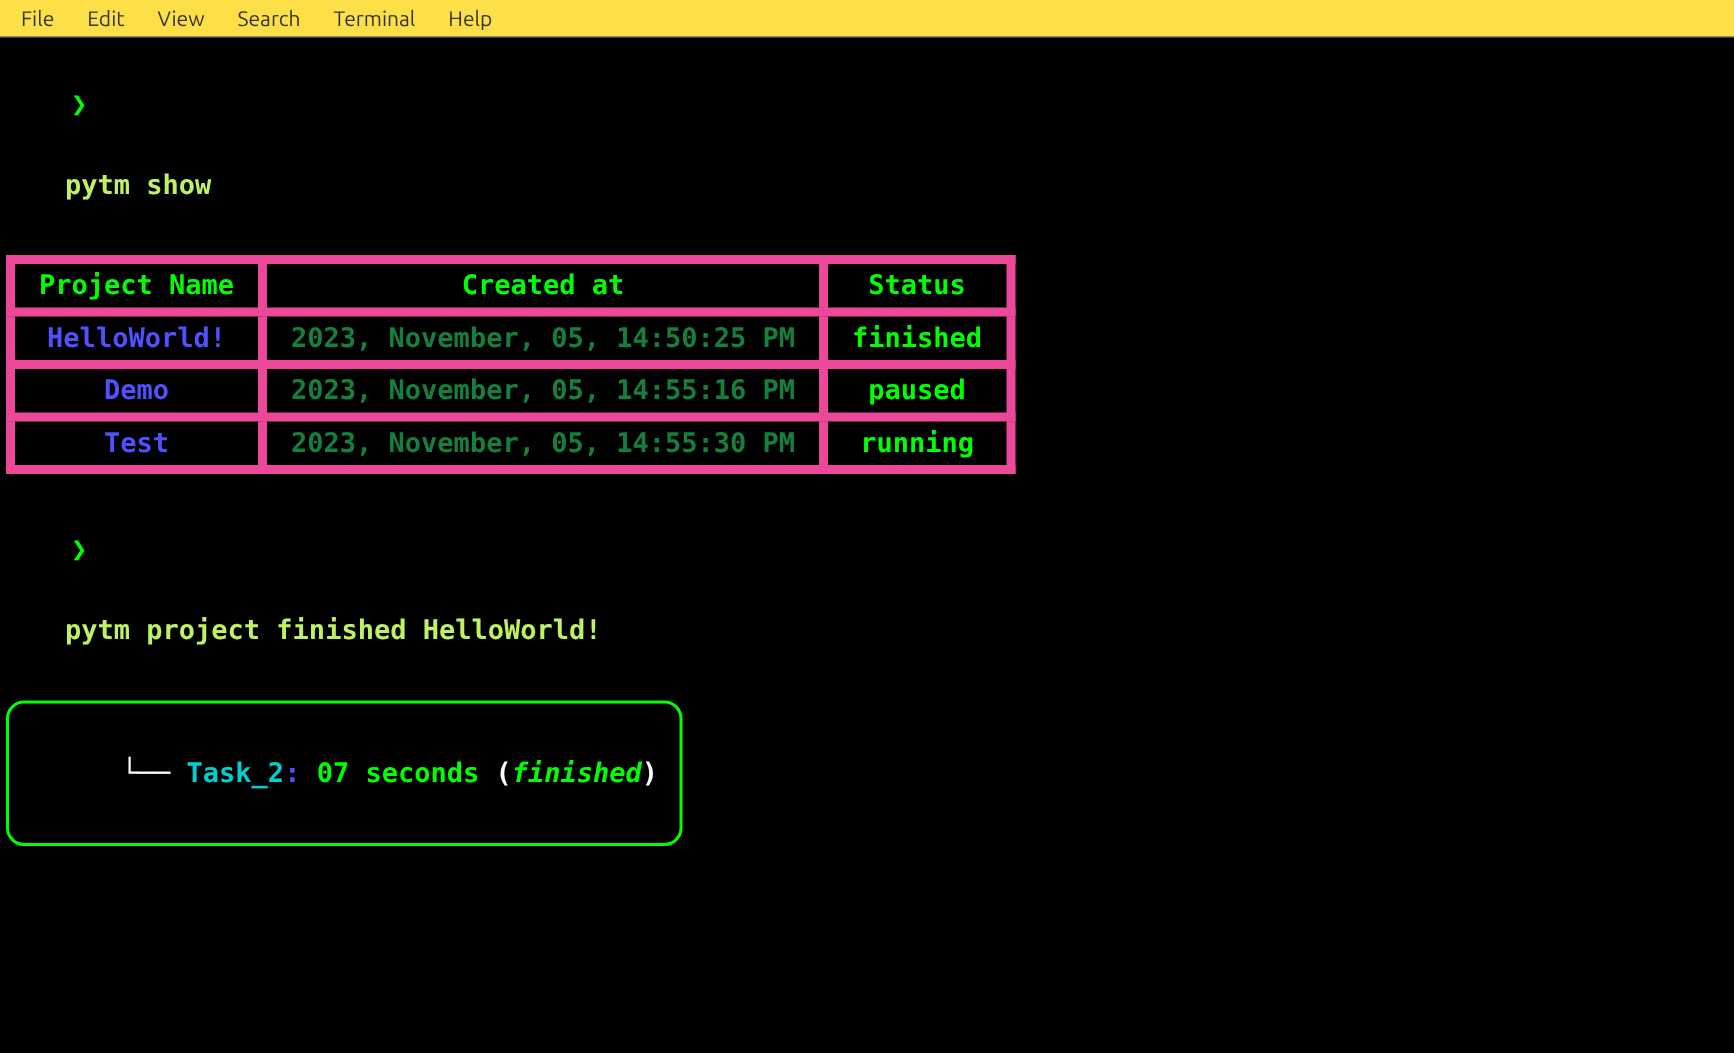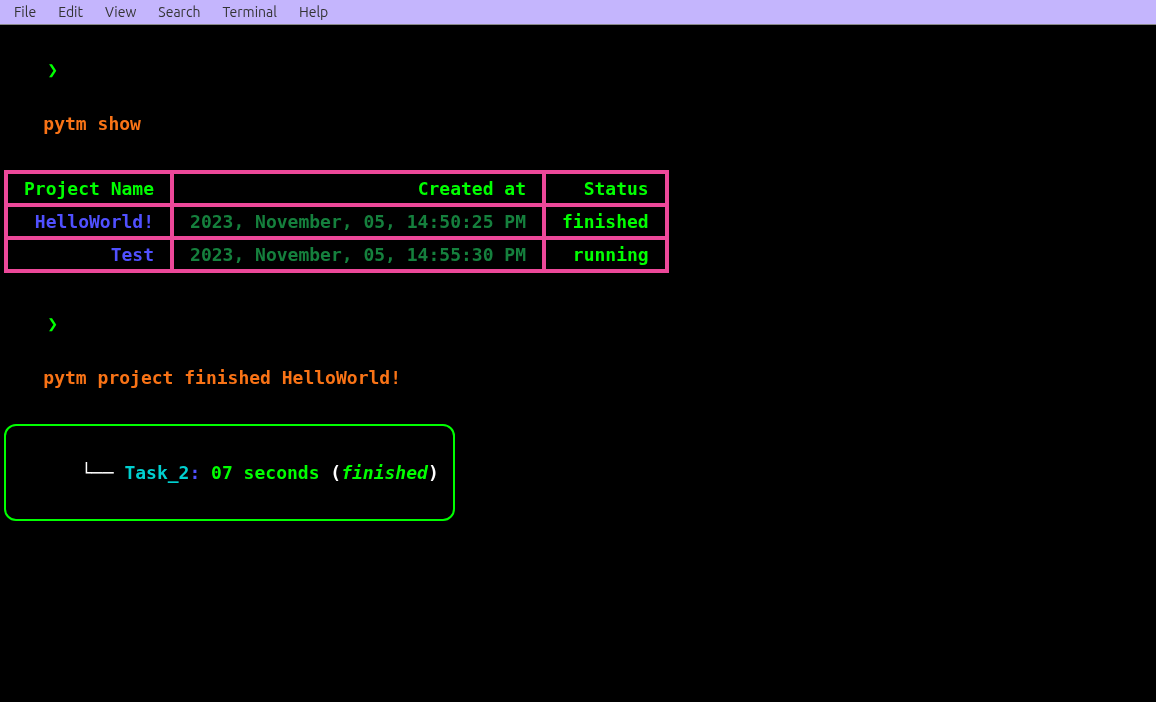--- a/index.html
+++ b/index.html
@@ -6,21 +6,21 @@
     body {
       font-family: 'DejaVu Sans Mono', 'Liberation Mono', 'Courier New', monospace;
       font-size: 18px;
       background: #000;
       color: #fff;
       width: 1156px;
       height: 702px;
       overflow: hidden;
     }
     .menubar {
-      background: #c4b5fd;
+      background: #fde047;
       color: #333;
       font-family: 'Ubuntu', 'Segoe UI', sans-serif;
       font-size: 14px;
       height: 25px;
       display: flex;
       align-items: center;
       padding: 0 6px;
       border-bottom: 1px solid #888;
       gap: 6px;
     }
@@ -31,29 +31,29 @@
     .terminal {
       background: #000;
       padding: 4px 0 0 0;
     }
     .line {
       white-space: pre;
       line-height: 1.5;
       font-weight: bold;
     }
     .prompt-arrow { color: #00ff00; padding-left: 4px; }
-    .cmd { color: #f97316; }
+    .cmd { color: #bef264; }
     .table-wrap { padding: 6px 4px 4px 4px; }
     table.pytm {
       border-collapse: collapse;
     }
     table.pytm th, table.pytm td {
-      border: 4px solid #ec4899;
+      border: 6px solid #ec4899;
       padding: 4px 16px;
-      text-align: right;
+      text-align: center;
       font-weight: bold;
     }
     table.pytm th { color: #00ff00; }
     .proj-name { color: #5050ff; }
     .created { color: #15803d; }
     .status { color: #00ff00; }
     .box {
       border: 2px solid #00ff00;
       border-radius: 12px;
       display: inline-block;
@@ -96,20 +96,25 @@
           <th>Status</th>
         </tr>
       </thead>
       <tbody>
         <tr>
           <td class="proj-name">HelloWorld!</td>
           <td class="created">2023, November, 05, 14:50:25 PM</td>
           <td class="status">finished</td>
         </tr>
         <tr>
+          <td class="proj-name">Demo</td>
+          <td class="created">2023, November, 05, 14:55:16 PM</td>
+          <td class="status">paused</td>
+        </tr>
+        <tr>
           <td class="proj-name">Test</td>
           <td class="created">2023, November, 05, 14:55:30 PM</td>
           <td class="status">running</td>
         </tr>
       </tbody>
     </table>
   </div>
 
   <div class="line" style="margin-top:6px">
     <span class="prompt-arrow">❯</span>

